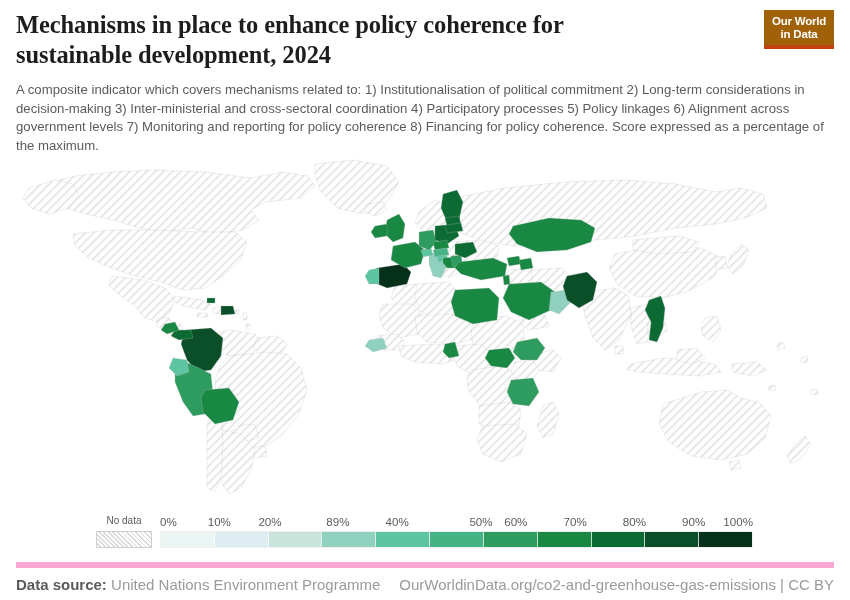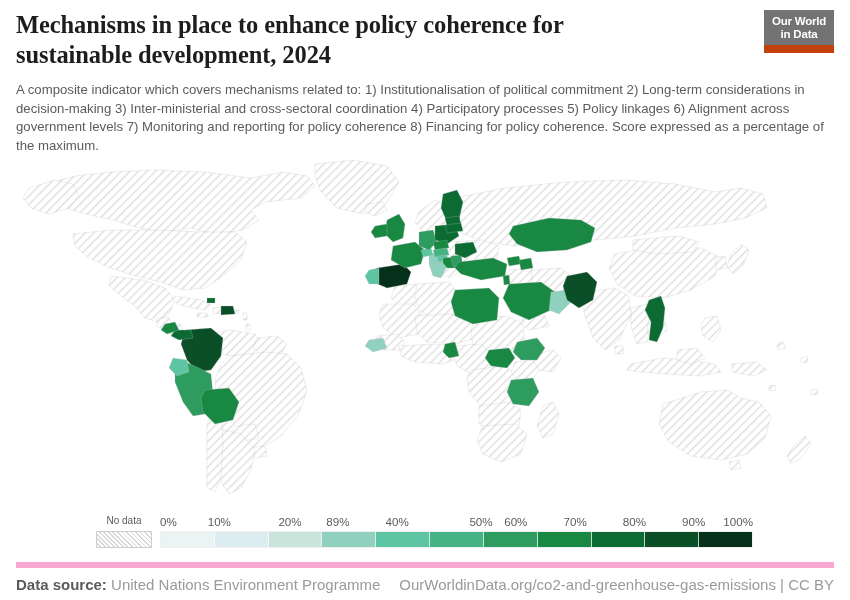--- a/index.html
+++ b/index.html
@@ -41,22 +41,22 @@
     line-height: 1.42;
     color: #5b5b5b;
     margin: 9px 0 0 0;
     width: 800px;
   }
 
   
   .logo {
     width: 70px;
     flex: 0 0 70px;
-    background: #737373;
-    border-bottom: 8px solid #c2410c;
+    background: #a16207;
+    border-bottom: 4px solid #c2410c;
     padding: 5px 4px 4px 4px;
     text-align: center;
   }
   .logo-line {
     color: #ffffff;
     font-family: "Liberation Sans", sans-serif;
     font-size: 11.5px;
     font-weight: bold;
     line-height: 1.12;
     letter-spacing: -0.2px;
@@ -292,21 +292,21 @@
           <div class="bar-seg" style="background: rgb(69, 179, 131);"></div>
           <div class="bar-seg" style="background: rgb(46, 155, 95);"></div>
           <div class="bar-seg" style="background: rgb(24, 136, 67);"></div>
           <div class="bar-seg" style="background: rgb(11, 107, 51);"></div>
           <div class="bar-seg" style="background: rgb(10, 79, 39);"></div>
           <div class="bar-seg" style="background: rgb(5, 48, 26);"></div>
         </div>
       <div id="legend-ticks">
           <div class="tick first" style="left: 160px;">0%</div>
           <div class="tick" style="left: 219.3px;">10%</div>
-          <div class="tick" style="left: 290px;">20%</div>
+          <div class="tick" style="left: 270px;">20%</div>
           <div class="tick" style="left: 337.9px;">89%</div>
           <div class="tick" style="left: 397.2px;">40%</div>
           <div class="tick" style="left: 481px;">50%</div>
           <div class="tick" style="left: 515.8px;">60%</div>
           <div class="tick" style="left: 575.1px;">70%</div>
           <div class="tick" style="left: 634.4px;">80%</div>
           <div class="tick" style="left: 693.7px;">90%</div>
           <div class="tick last" style="left: 753px;">100%</div>
         </div>
     </div>

